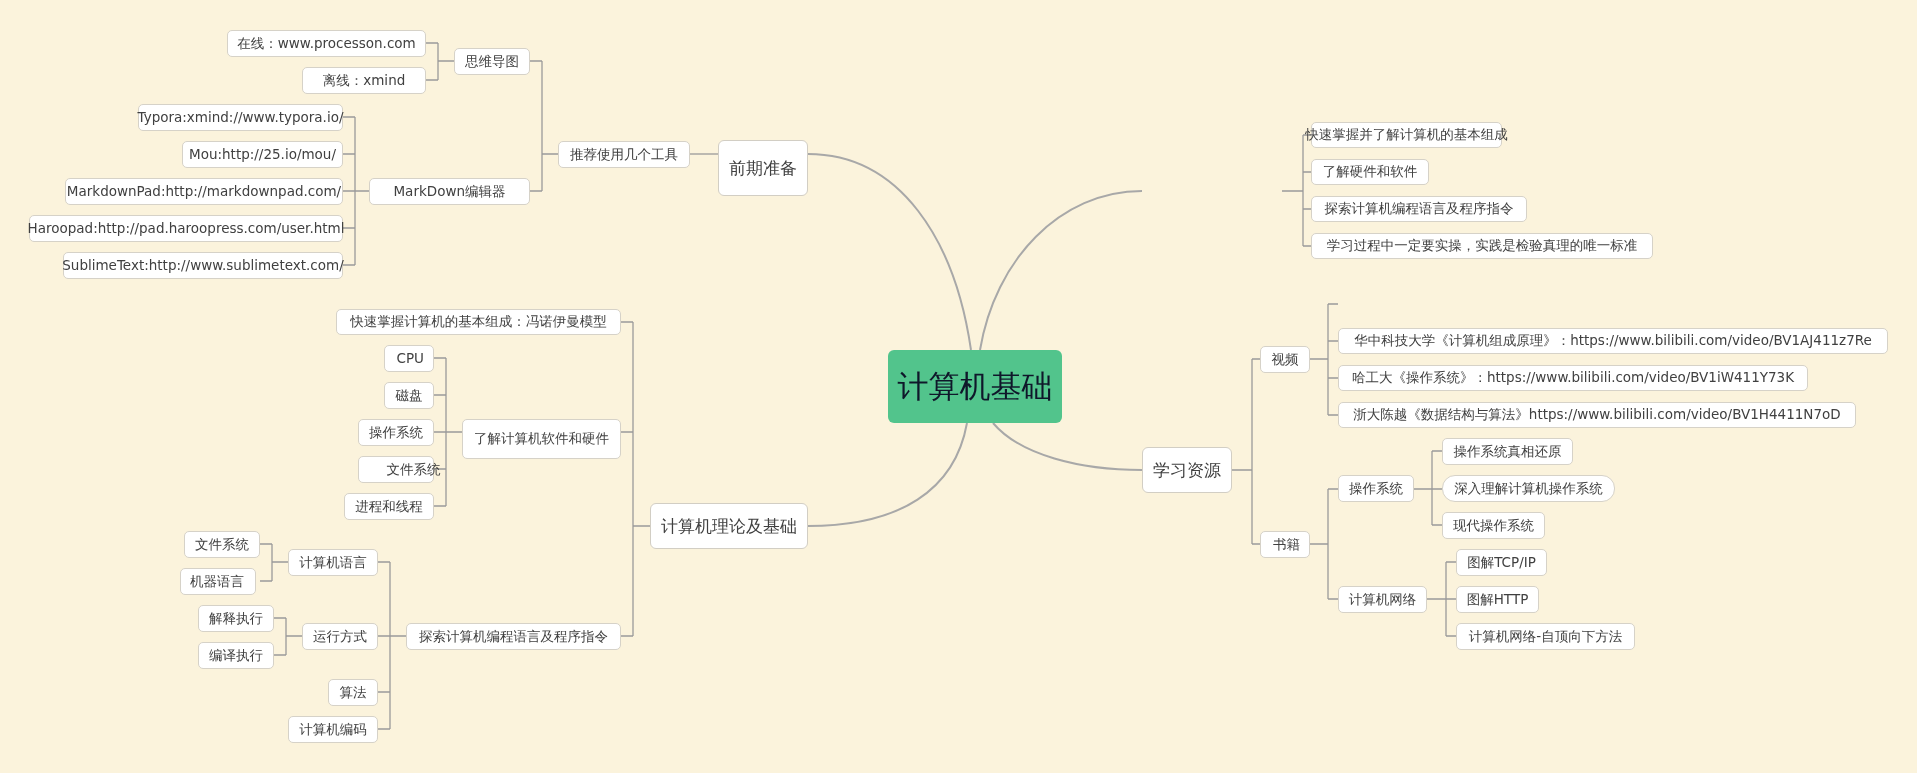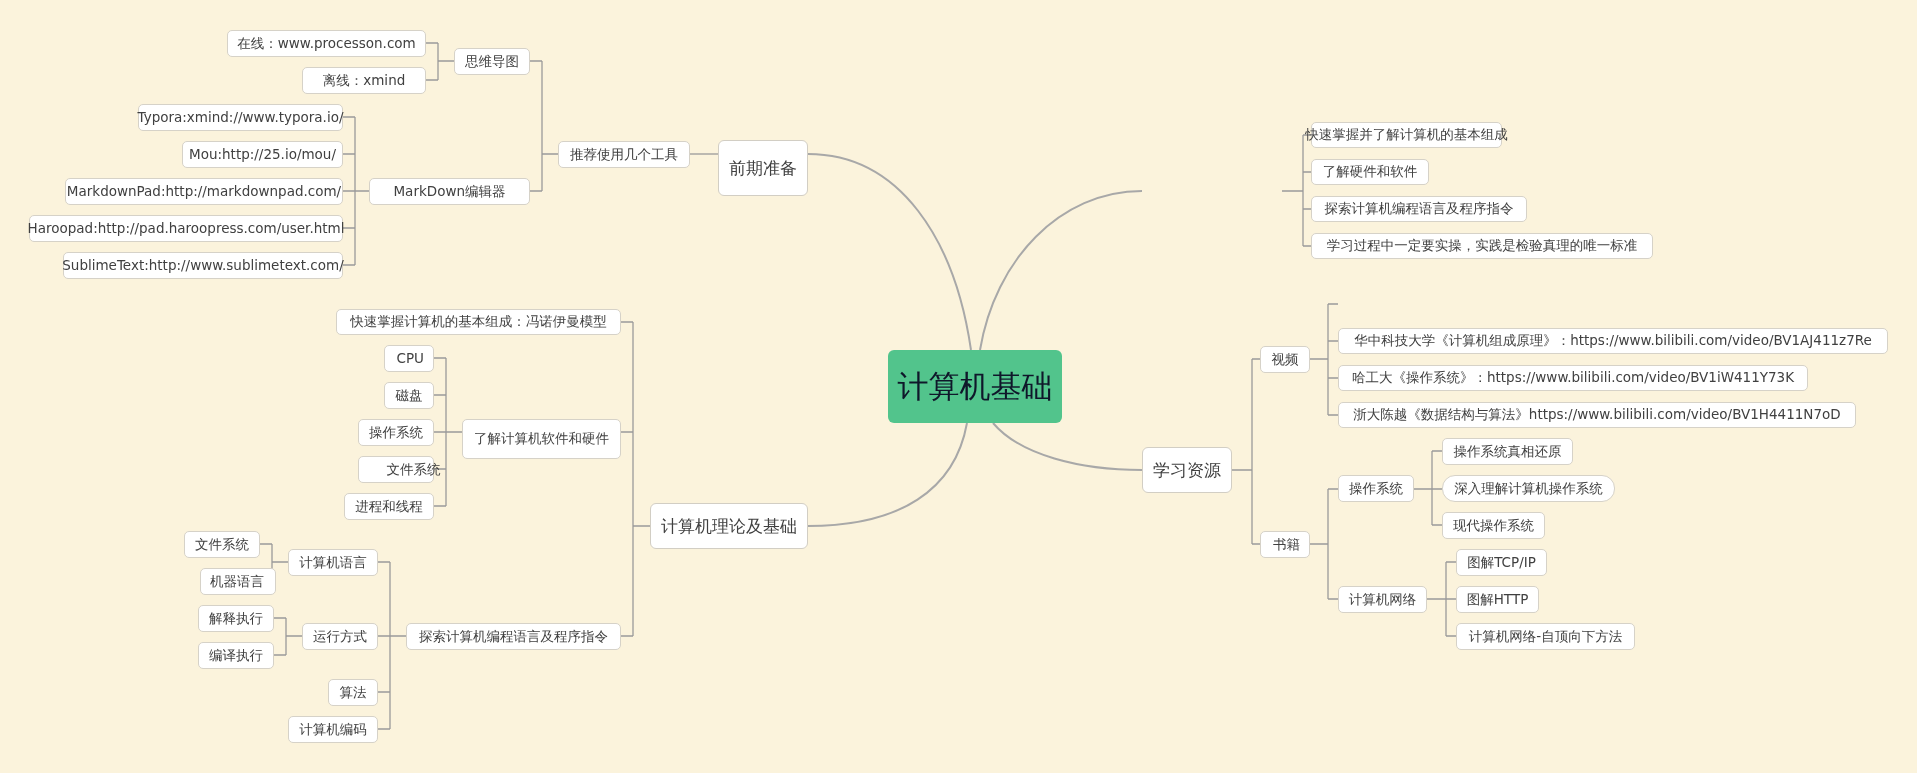--- a/index.html
+++ b/index.html
@@ -121,21 +121,21 @@
 </div>
 <div class="node" style="left:406px;top:623px;width:215px;height:27px;">
   <span>探索计算机编程语言及程序指令</span>
 </div>
 <div class="node" style="left:288px;top:549px;width:90px;height:27px;">
   <span>计算机语言</span>
 </div>
 <div class="node" style="left:184px;top:531px;width:76px;height:27px;">
   <span>文件系统</span>
 </div>
-<div class="node" style="left:200px;top:568px;width:76px;height:27px;padding-left:7px;">
+<div class="node" style="left:180px;top:568px;width:76px;height:27px;padding-left:7px;">
   <span>机器语言</span>
 </div>
 <div class="node" style="left:302px;top:623px;width:76px;height:27px;">
   <span>运行方式</span>
 </div>
 <div class="node" style="left:198px;top:605px;width:76px;height:27px;">
   <span>解释执行</span>
 </div>
 <div class="node" style="left:198px;top:642px;width:76px;height:27px;">
   <span>编译执行</span>

